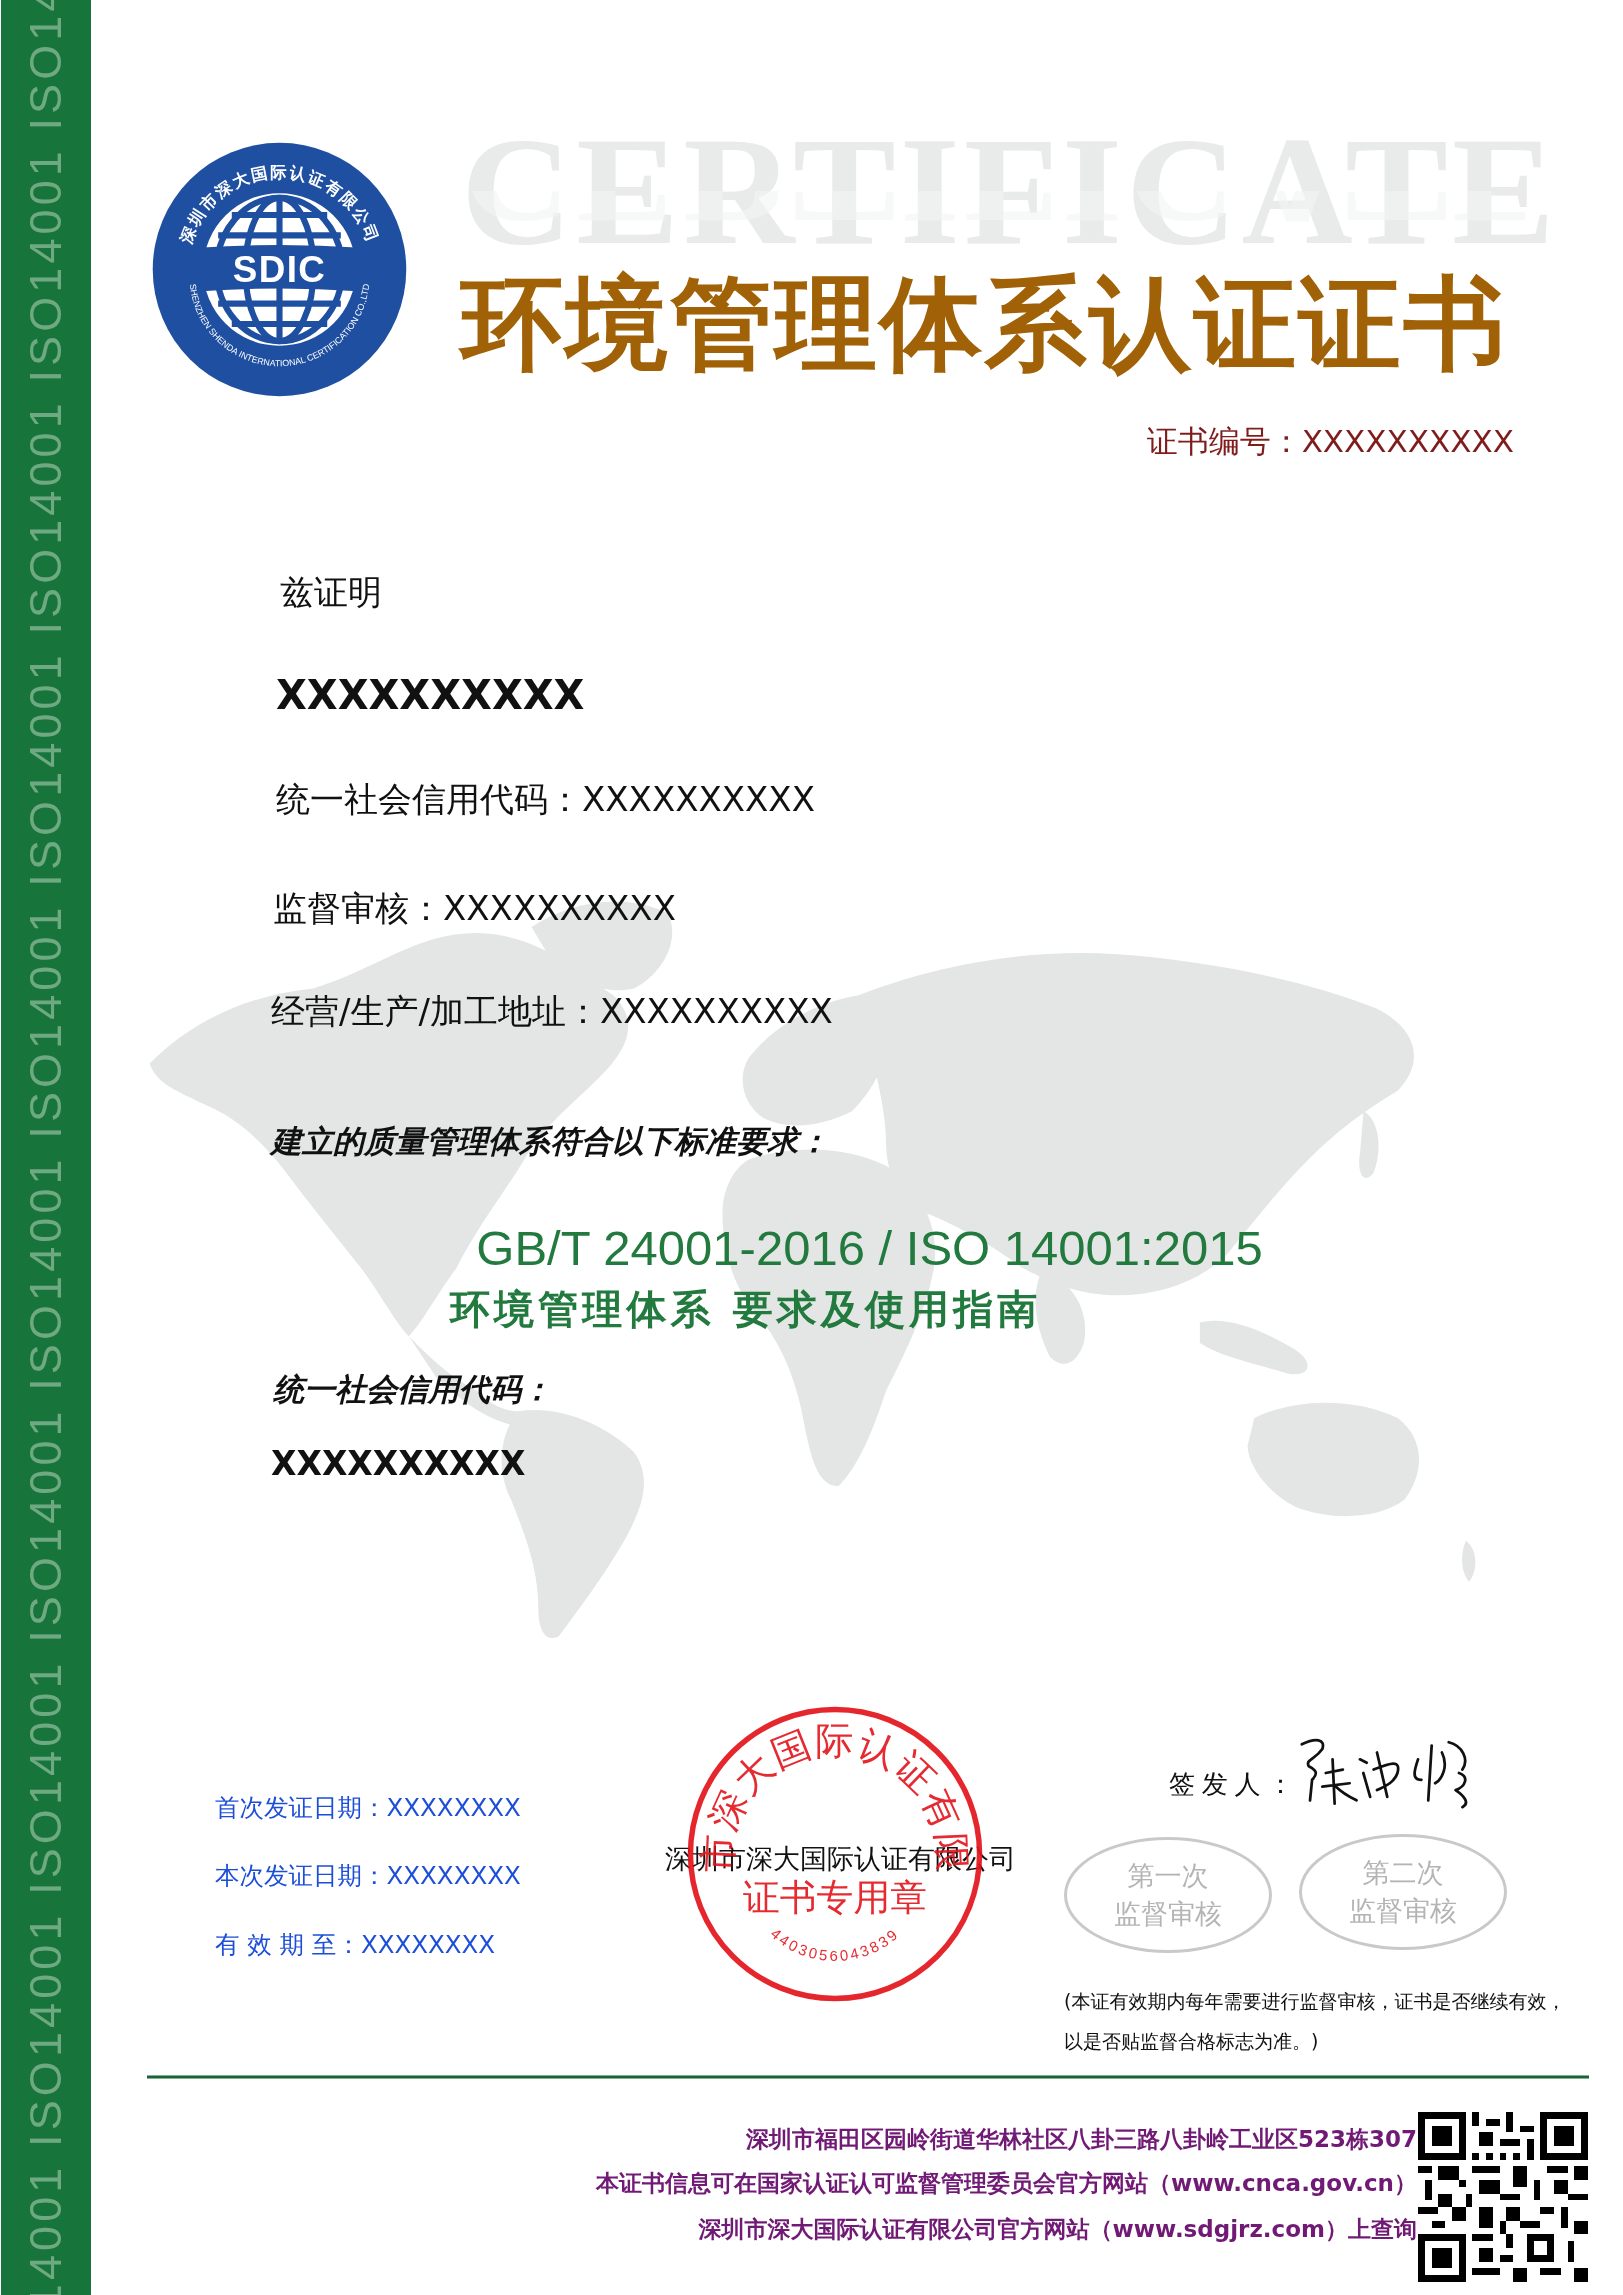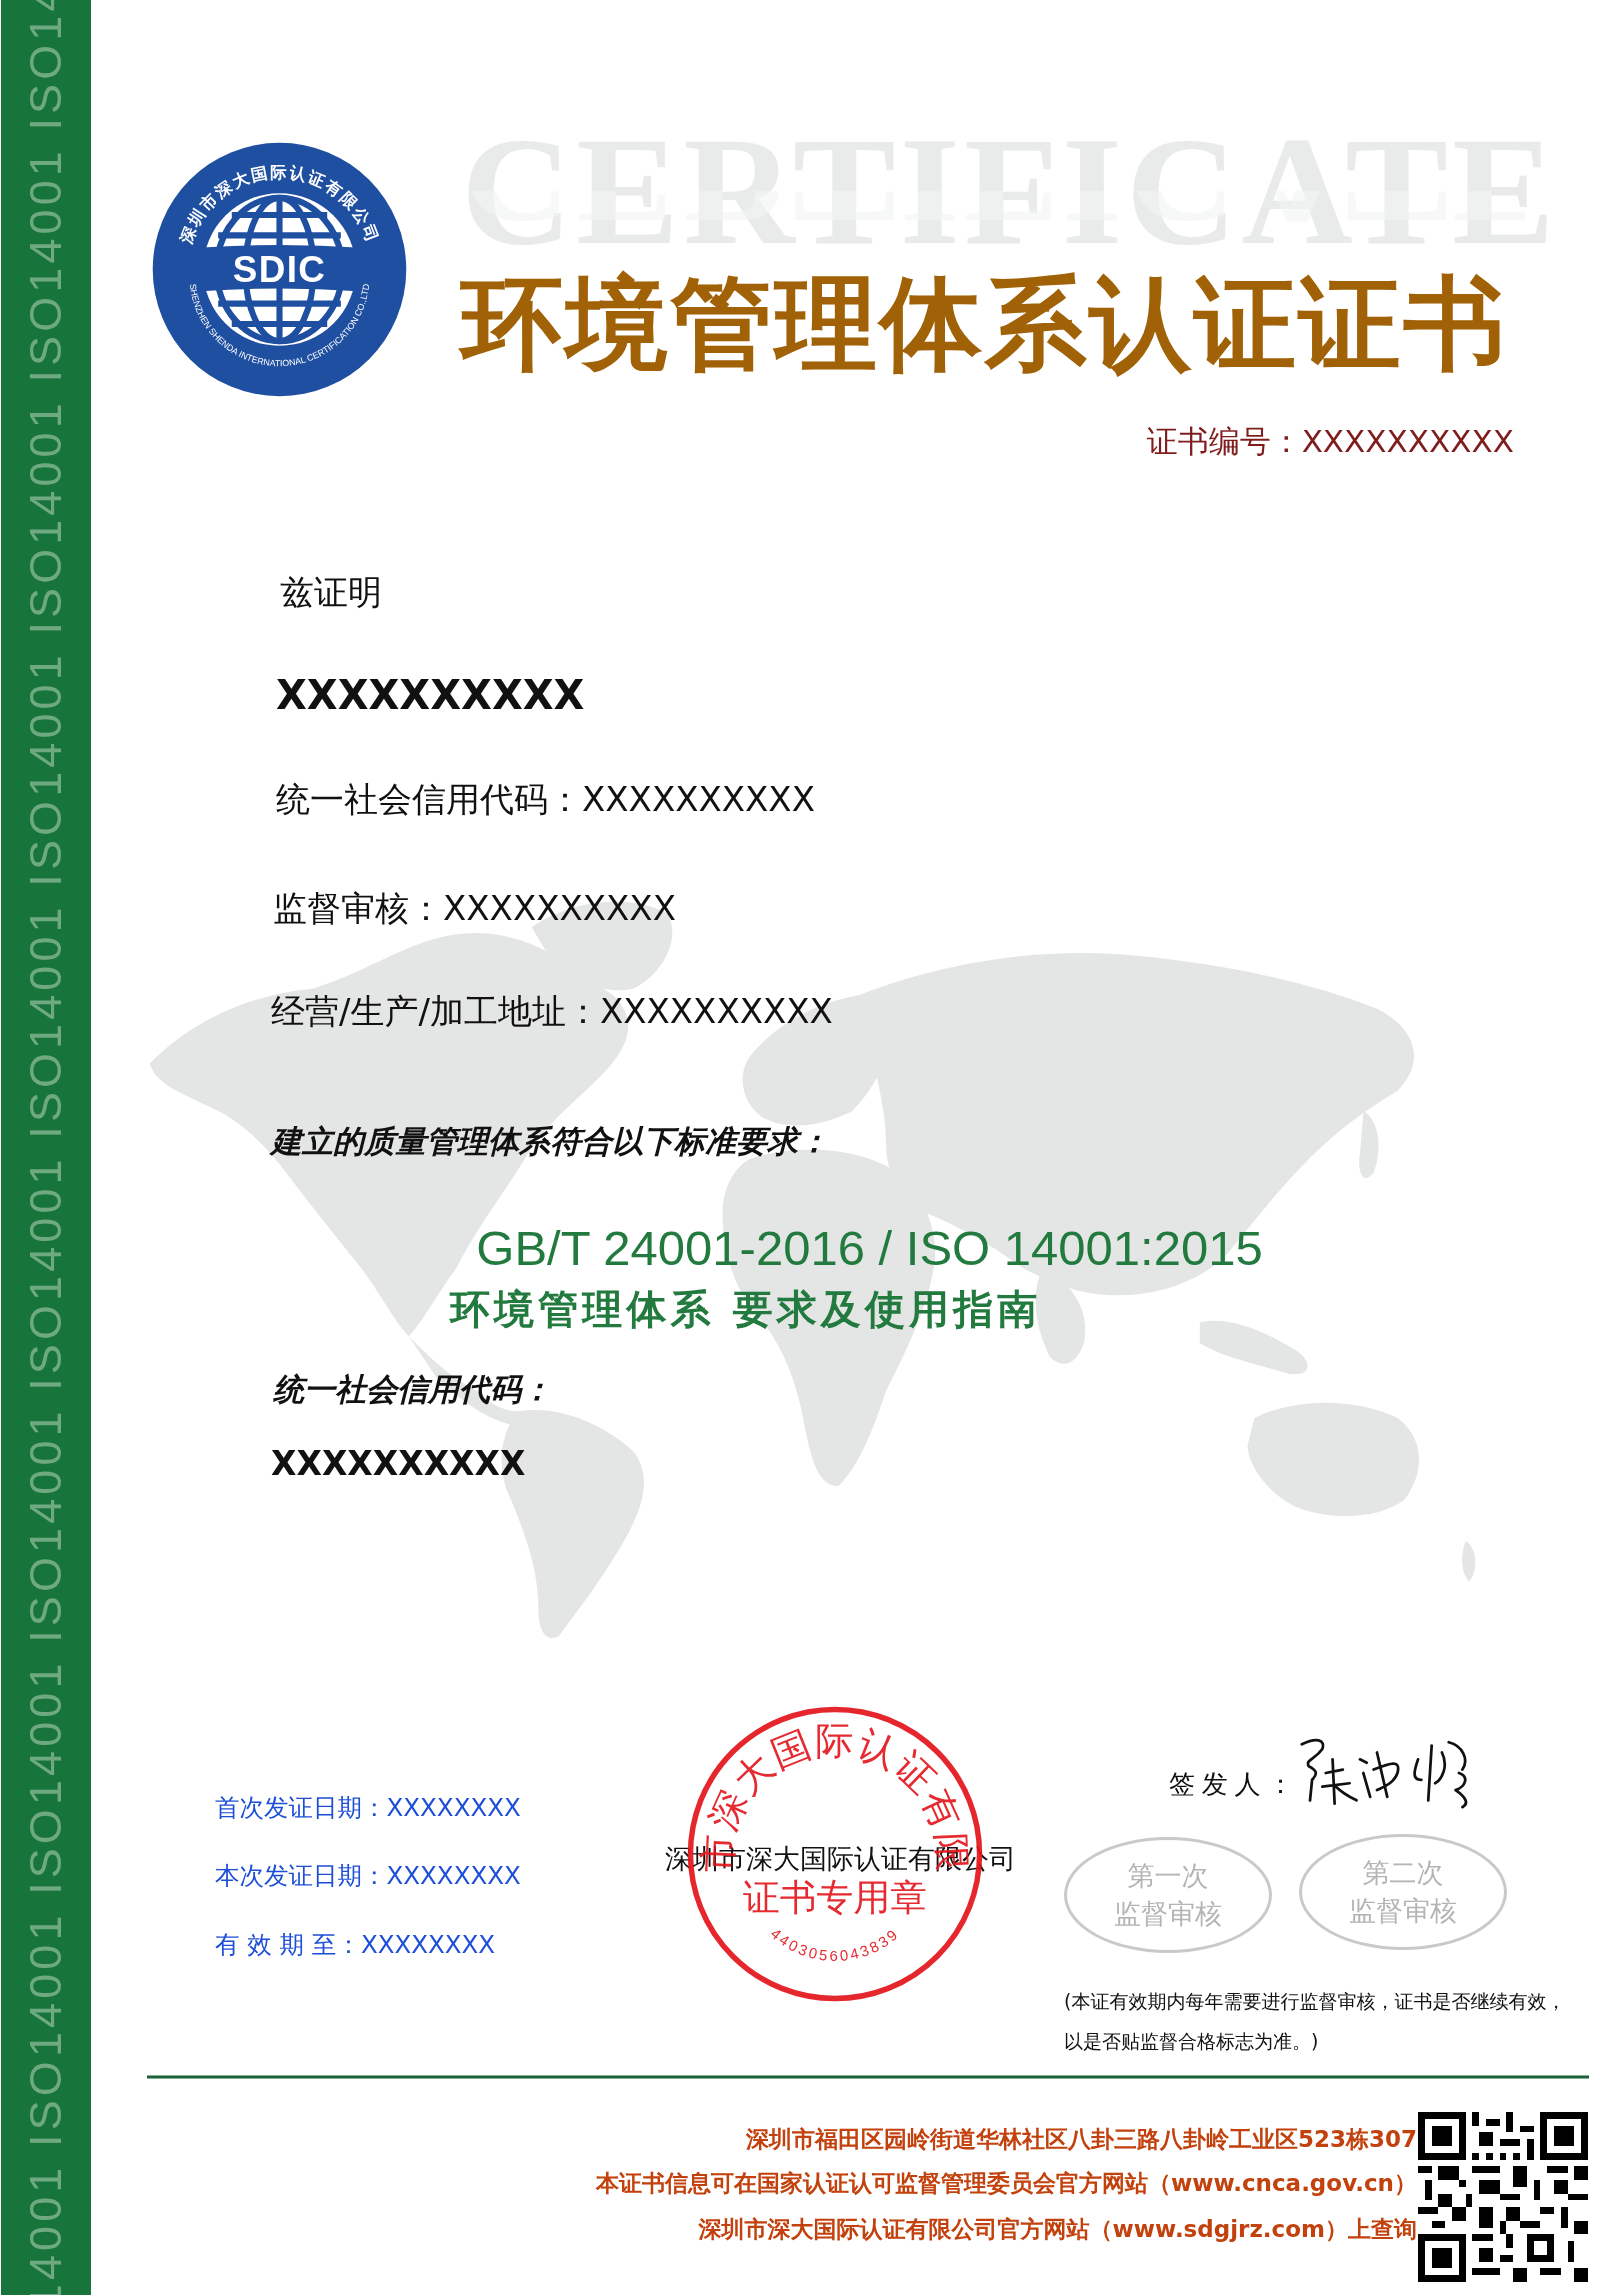--- a/index.html
+++ b/index.html
@@ -66,21 +66,21 @@
     width:208px; height:116px; border:3.4px solid #c9c9c9; border-radius:50%;
     display:flex; flex-direction:column; align-items:center; justify-content:center;
     font-family:"DejaVu Serif", "Liberation Serif", serif;
     font-size:27px; line-height:38px; color:#b5b3b3; box-sizing:border-box;
   }
   #note { left:1064px; top:1981px; width:518px; font-size:19px; line-height:40px; color:#111; }
   #divider {
     left:147px; top:2075px; width:1442px; height:4.1px;
     background:linear-gradient(#7fb28f 0 25%, #1f5f3a 25% 75%, #7fb28f 75%);
   }
-  .footer-line { right:206px; font-size:23px; font-weight:bold; white-space:nowrap; color:#c2410c; }
+  .footer-line { right:206px; font-size:23px; font-weight:bold; white-space:nowrap; color:#701a75; }
   #qr { left:1418px; top:2112px; width:170px; height:170px; }
 </style>
 </head>
 <body>
 
 <div id="sidebar" class="abs">
   <div class="rot">ISO14001  ISO14001  ISO14001  ISO14001  ISO14001  ISO14001  ISO14001  ISO14001  ISO14001  ISO14001  ISO14001  ISO14001</div>
 </div>
 
 <svg id="logo" class="abs" viewBox="0 0 380 380">

